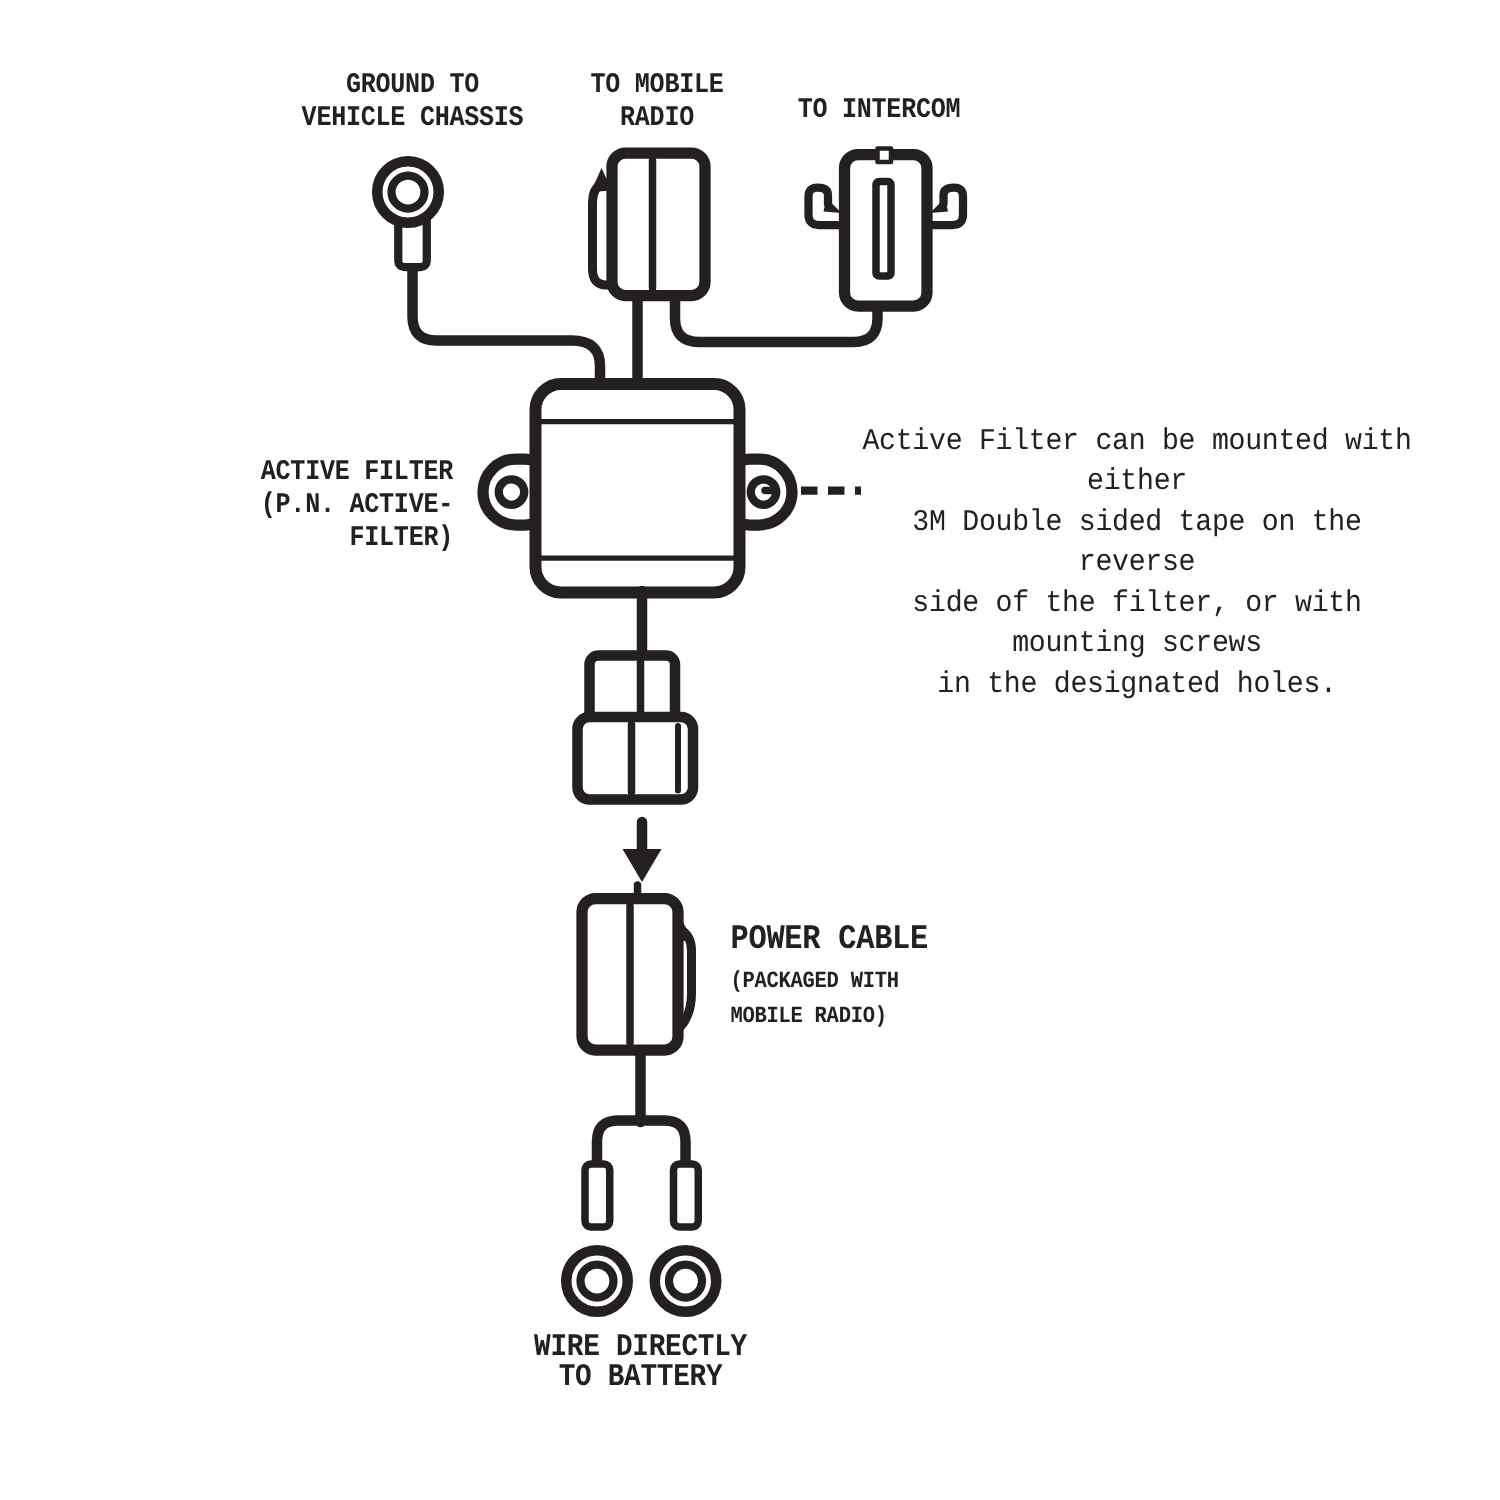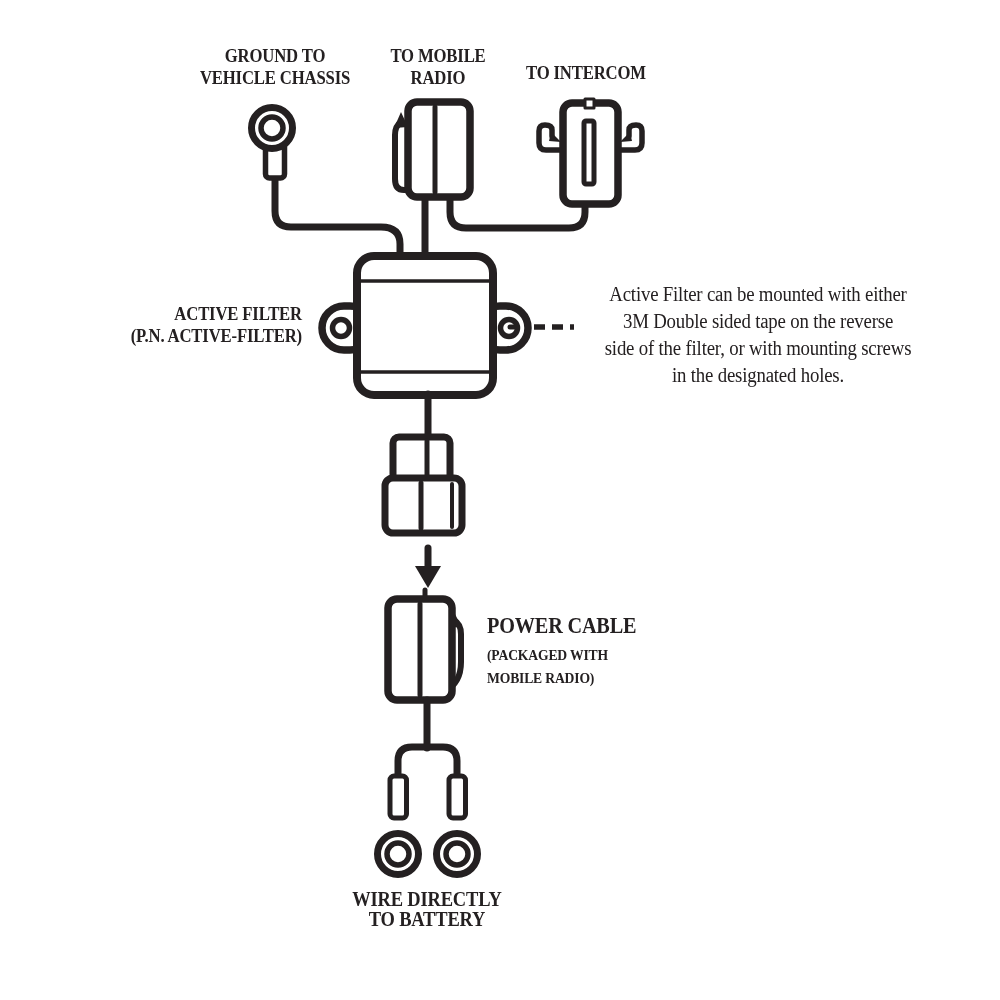--- a/index.html
+++ b/index.html
@@ -1,18 +1,18 @@
 <!DOCTYPE html>
 <html style="--ink: #242021; --bg: #ffffff;"><head>
 <meta charset="utf-8">
 <style>
   :root{ --ink:#242021; --bg:#ffffff; }
   html,body{margin:0;padding:0;background:var(--bg);}
   #canvas{position:relative;width:1000px;height:1000px;background:var(--bg);overflow:hidden;
-          font-family:Liberation Serif, serif;}
+          font-family:Liberation Mono, monospace;}
   #art{position:absolute;left:0;top:0;width:1000px;height:1000px;}
 
   
   .st{stroke:var(--ink);fill:none;stroke-linejoin:round;stroke-linecap:round;}
   .s3{stroke-width:3;} .s35{stroke-width:3.5;} .s4{stroke-width:4;} .s5{stroke-width:5;}
   .s55{stroke-width:5.5;} .s6{stroke-width:6;} .s7{stroke-width:7;} .s75{stroke-width:7.5;}
   .s8{stroke-width:8;}
   .wf{fill:#fff;}
   .ink{fill:var(--ink);stroke:none;}
   .dash{stroke-dasharray:11 7;stroke-linecap:butt;}

